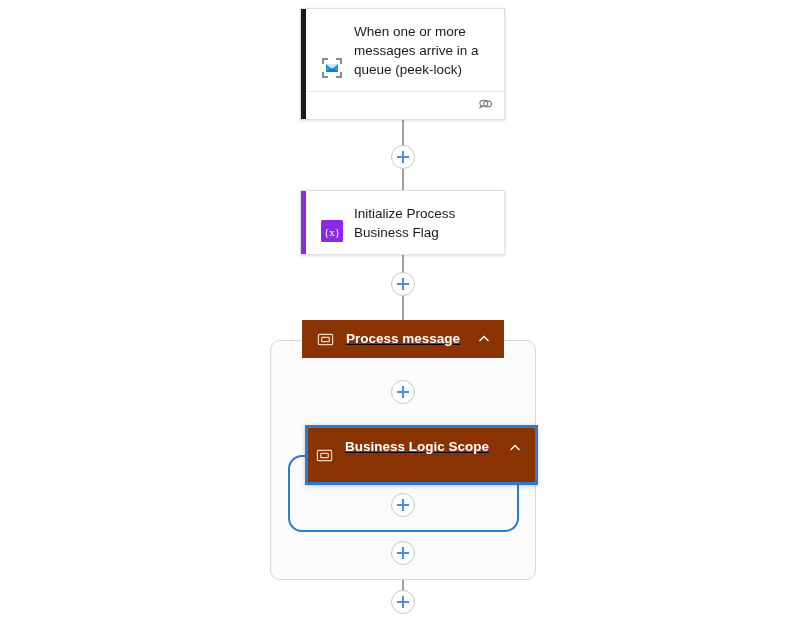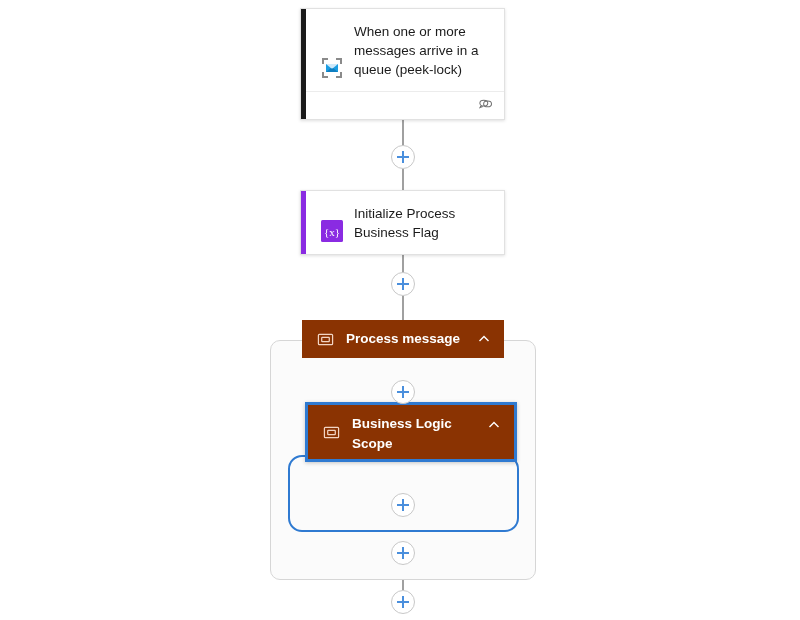--- a/index.html
+++ b/index.html
@@ -105,20 +105,21 @@
   
   .scope-node {
     position: absolute;
     background: #8a3302;
     z-index: 5;
     cursor: pointer;
     display: flex;
     align-items: center;
     padding: 0 12px 0 14px;
     gap: 12px;
+    text-decoration: underline;
   }
   .scope-node.selected {
     border: 3px solid #2f7ad1;
     box-shadow: 0 1px 4px rgba(0,0,0,0.22);
   }
   .scope-title {
     flex: 1;
     color: #ffffff;
     font-size: 13.5px;
     font-weight: bold;
@@ -236,21 +237,21 @@
         <path d="M2.5,9 L7,4.5 L11.5,9" fill="none" stroke="#ffffff" stroke-width="1.4"></path>
       </svg>
     </span>
   </div>
 
   <div class="plus-btn" style="left:391px; top:380px;">
     <span class="bar-h"></span>
     <span class="bar-v"></span>
   </div>
 
-  <div class="scope-node selected" style="left:305px; top:402px; width:212px; height:60px;">
+  <div class="scope-node selected" style="left:305px; top:425px; width:233px; height:60px;padding-left:7px;">
     <span class="icon-box" style="width:18px; flex:0 0 18px; height:18px;">
       <svg width="17" height="17" viewBox="0 0 18 18">
         <rect x="1.5" y="3.5" width="15" height="11" rx="1" fill="none" stroke="#f2d5c4" stroke-width="1.3"></rect>
         <rect x="5" y="6.7" width="8" height="4.6" rx="0.6" fill="none" stroke="#f2d5c4" stroke-width="1.3"></rect>
       </svg>
     </span>
     <div class="scope-title" style="align-self:flex-start; padding-top:9px;">Business Logic Scope</div>
     <span class="chevron" style="align-self:flex-start; margin-top:12px;">
       <svg width="14" height="14" viewBox="0 0 14 14">
         <path d="M2.5,9 L7,4.5 L11.5,9" fill="none" stroke="#ffffff" stroke-width="1.4"></path>

